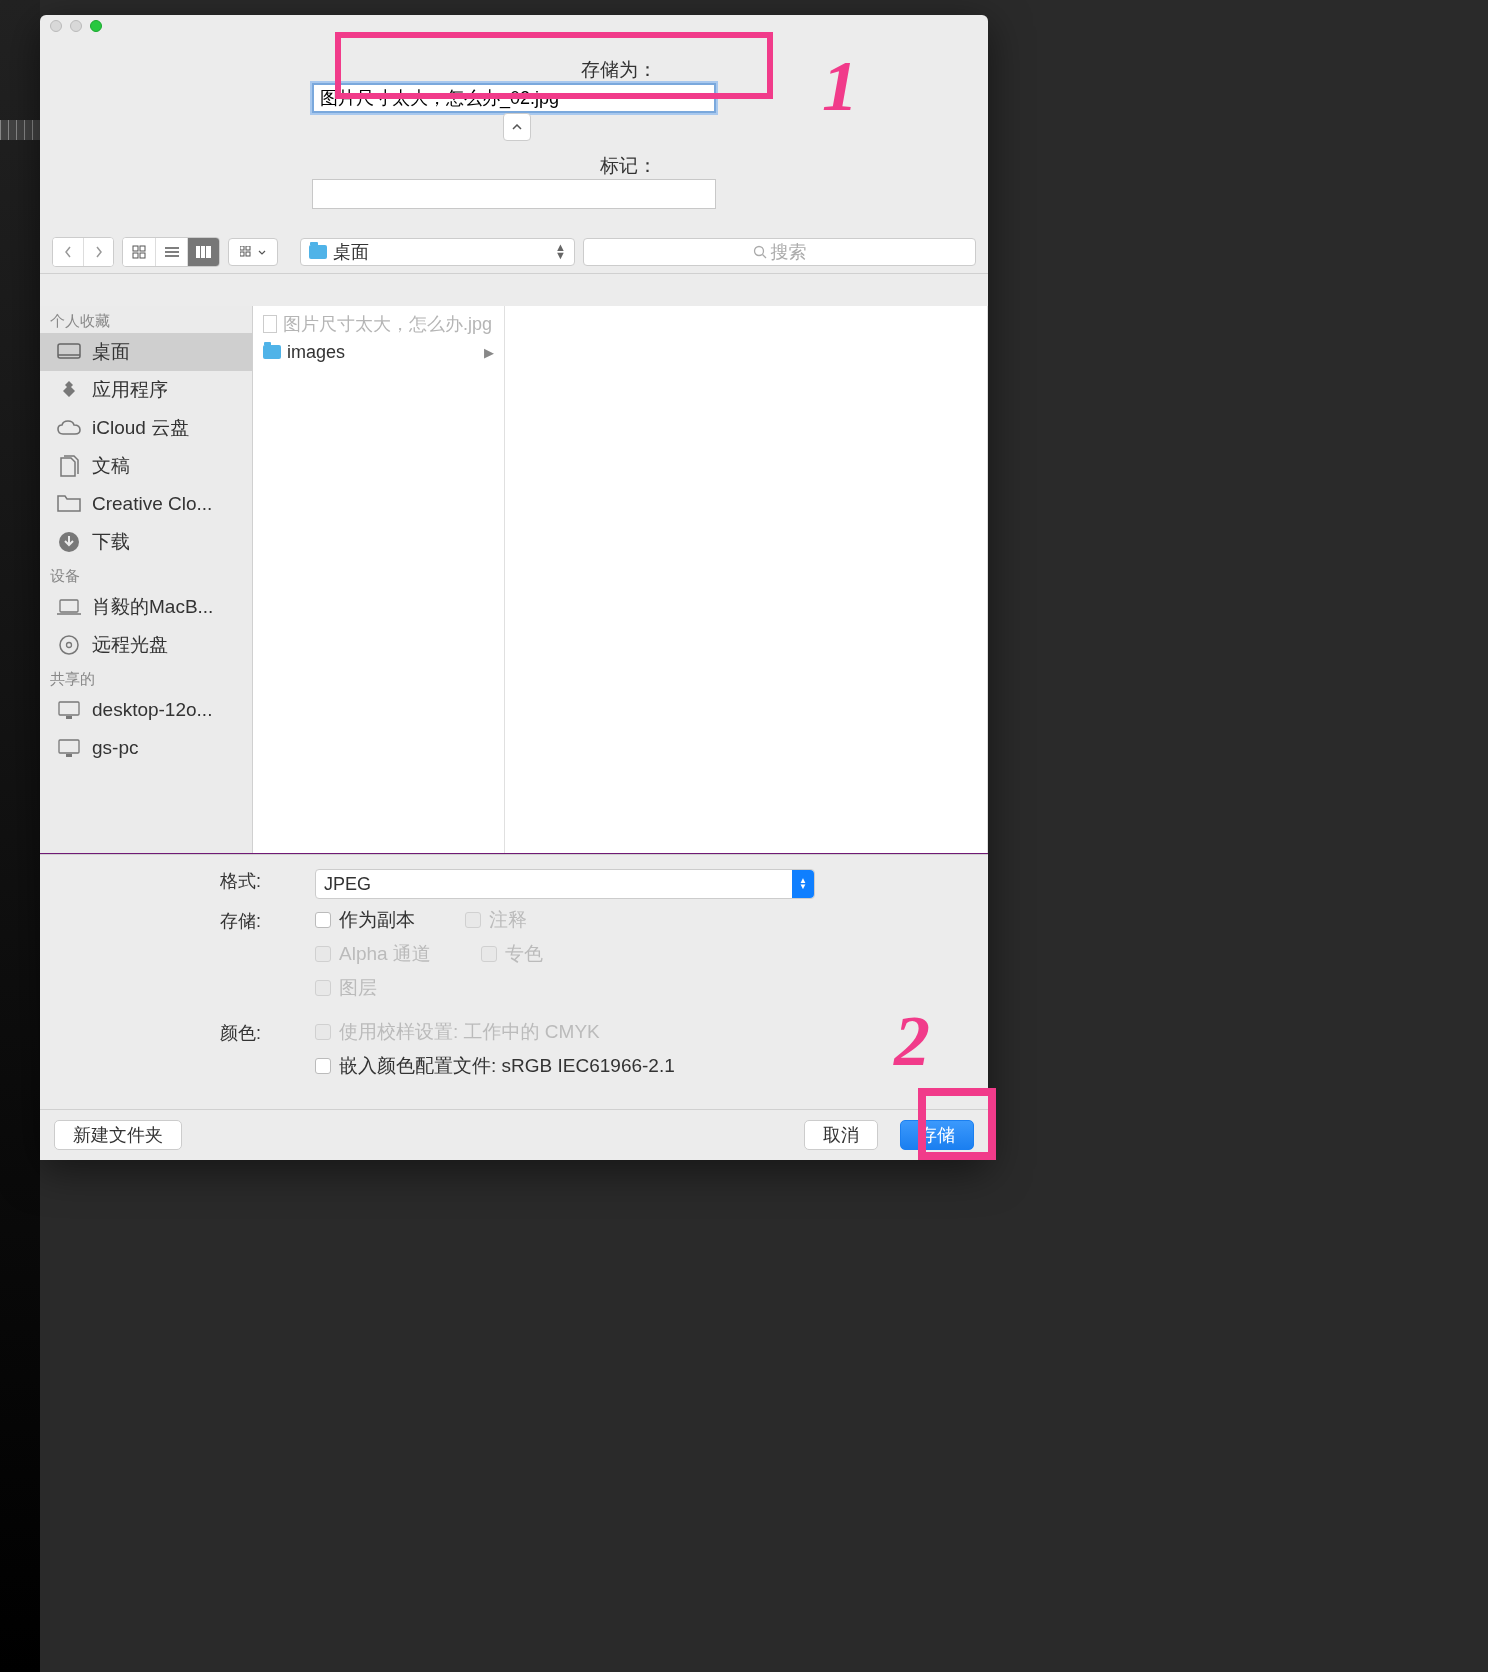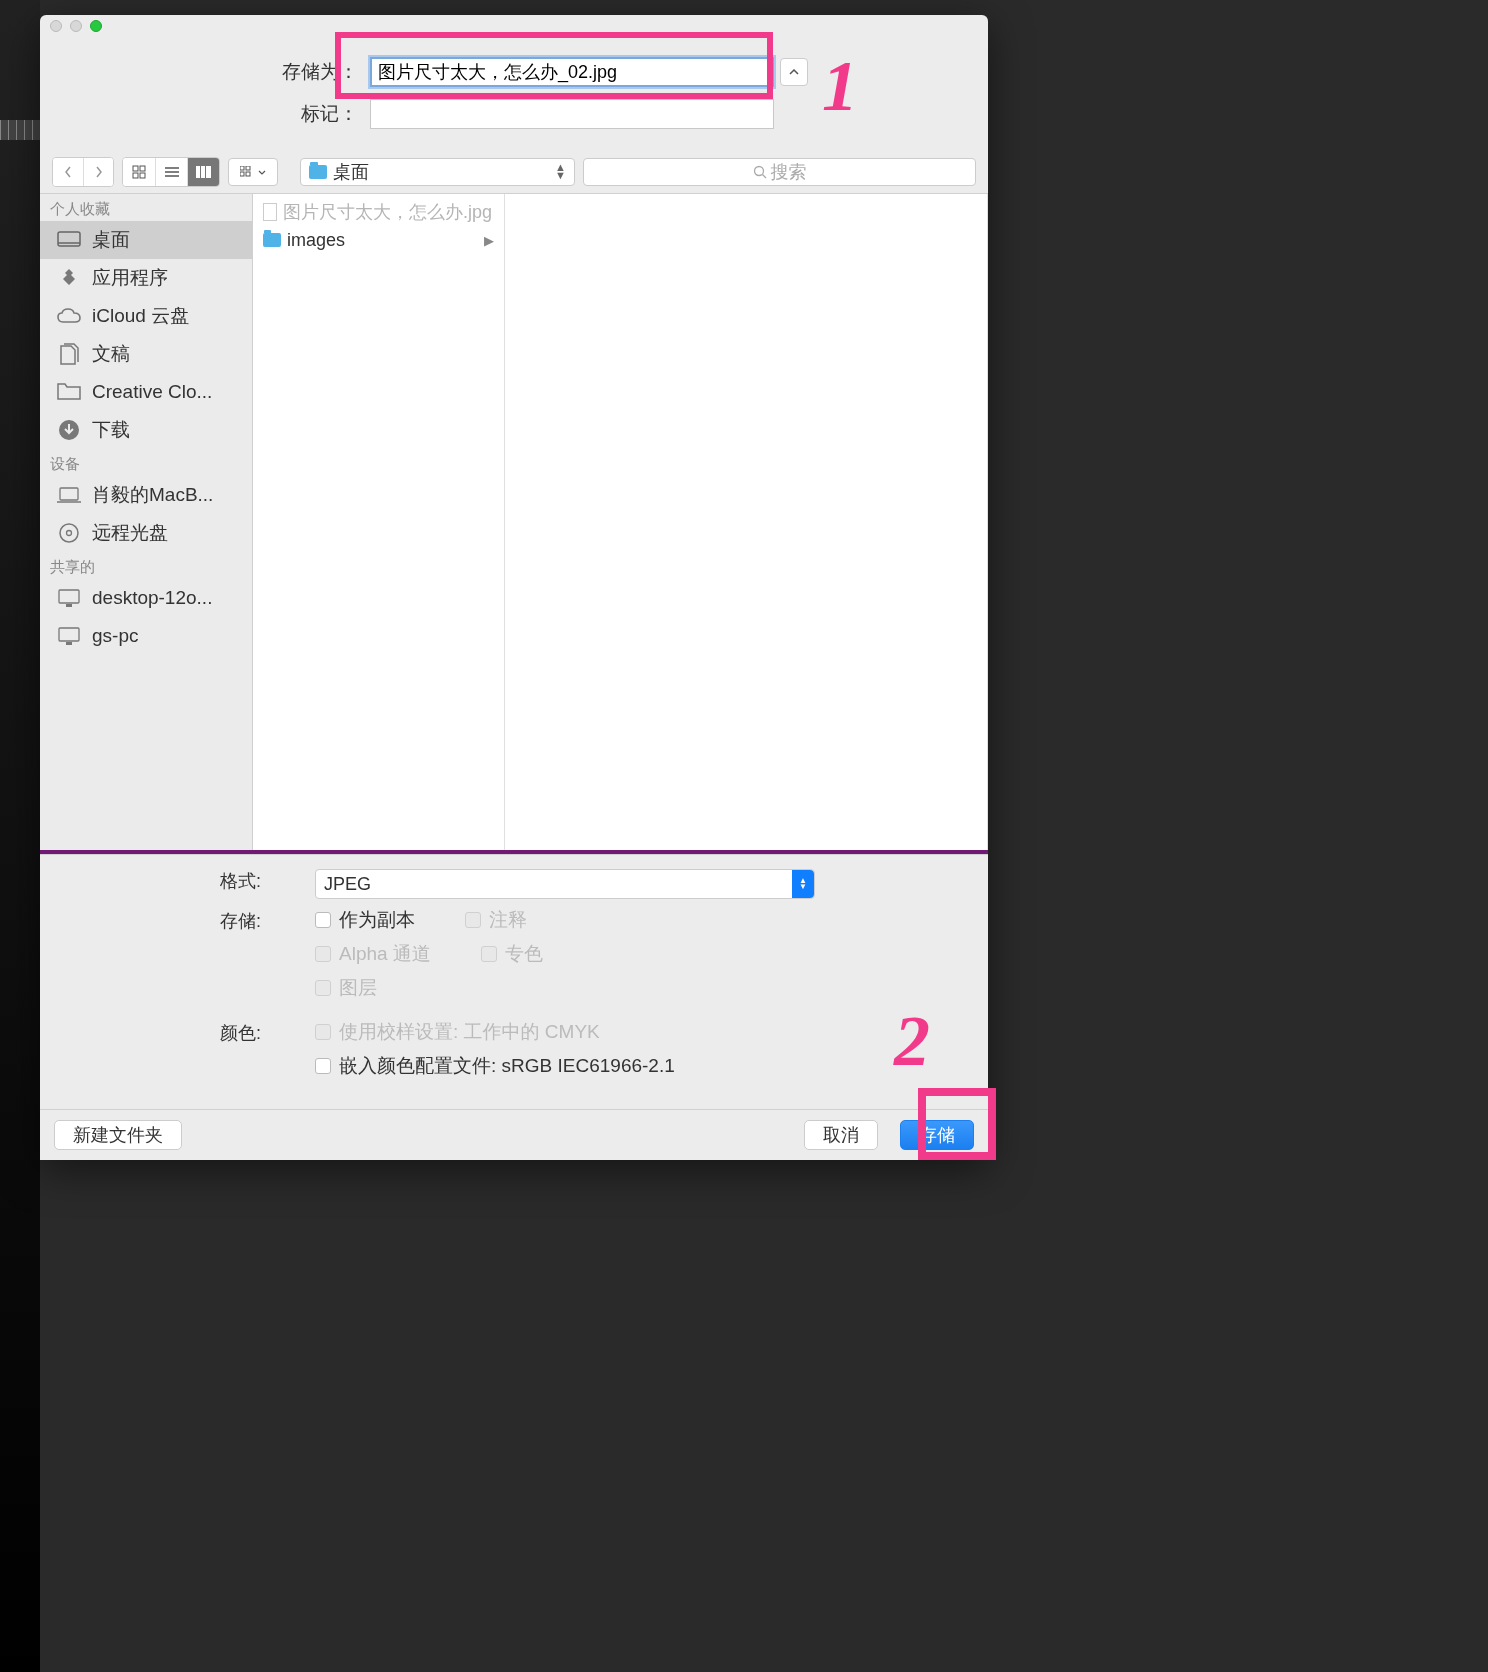--- a/index.html
+++ b/index.html
@@ -9,42 +9,42 @@
 
 .dialog { position: absolute; left: 40px; top: 15px; width: 948px; height: 1145px; background: #ececec; border-radius: 6px; box-shadow: 0 10px 40px rgba(0,0,0,0.5); display: flex; flex-direction: column; }
 
 .titlebar { height: 22px; display: flex; align-items: center; padding-left: 10px; gap: 8px; }
 .tl-dot { width: 12px; height: 12px; border-radius: 50%; }
 .tl-close { background: #d8d8d8; border: 1px solid #bbb; }
 .tl-min { background: #d8d8d8; border: 1px solid #bbb; }
 .tl-max { background: #28c840; border: 1px solid #1aa82f; }
 
 .top-form { padding: 20px 20px 10px 20px; }
-.form-row { display: flex; align-items: center; margin-bottom: 12px; }
+.form-row { display: flex; align-items: center; margin-bottom: 12px; flex-direction: column; }
 .form-label { width: 310px; text-align: right; padding-right: 12px; font-size: 19px; color: #333; }
 .form-input { width: 404px; height: 30px; font-size: 18px; padding: 2px 6px; border: 1px solid #c8c8c8; background: #fff; }
 .form-input.focused { border: 2px solid #7aa8dc; outline: 2px solid #a8c8ee; }
 .expand-btn { width: 28px; height: 28px; margin-left: 6px; background: #fff; border: 1px solid #ccc; border-radius: 4px; display: flex; align-items: center; justify-content: center; font-size: 12px; color: #555; }
 
 .toolbar { display: flex; align-items: center; padding: 6px 12px; gap: 8px; border-bottom: 1px solid #d0d0d0; background: #ececec; }
 .nav-btns { display: flex; background: #fff; border: 1px solid #ccc; border-radius: 4px; overflow: hidden; }
 .nav-btn { width: 30px; height: 28px; display: flex; align-items: center; justify-content: center; color: #888; border: 0; background: #fff; }
 .nav-btn + .nav-btn { border-left: 1px solid #ddd; }
 .view-seg { display: flex; background: #fff; border: 1px solid #ccc; border-radius: 4px; overflow: hidden; }
 .view-btn { width: 32px; height: 28px; display: flex; align-items: center; justify-content: center; color: #555; border: 0; background: #fff; }
 .view-btn.active { background: #777; color: #fff; }
 .view-btn + .view-btn { border-left: 1px solid #ddd; }
 .grp-btn { width: 50px; height: 28px; background: #fff; border: 1px solid #ccc; border-radius: 4px; display: flex; align-items: center; justify-content: center; color: #555; gap: 2px; }
 .location-sel { flex: 0 0 275px; margin-left: 14px; height: 28px; background: #fff; border: 1px solid #ccc; border-radius: 4px; display: flex; align-items: center; padding: 0 8px; font-size: 18px; color: #333; gap: 6px; }
 .folder-ico { width: 18px; height: 14px; background: #4fb3e8; border-radius: 2px; position: relative; }
 .folder-ico::before { content: ""; position: absolute; top: -3px; left: 1px; width: 8px; height: 3px; background: #4fb3e8; border-radius: 1px 1px 0 0; }
 .loc-arr { margin-left: auto; color: #666; font-size: 11px; line-height: 0.7; }
 .search-box { flex: 1; height: 28px; background: #fff; border: 1px solid #ccc; border-radius: 4px; display: flex; align-items: center; justify-content: center; color: #aaa; font-size: 18px; gap: 4px; }
 
-.browser { display: flex; flex: 1; background: #fff; border-bottom: 4px solid #701a75; }
+.browser { display: flex; flex: 1; background: #fff; border-bottom: 1px solid #701a75; margin-top: 32px; }
 .sidebar { width: 213px; background: #ebebeb; overflow: hidden; border-right: 1px solid #d0d0d0; }
 .sb-head { font-size: 15px; color: #888; padding: 6px 10px 2px 10px; }
 .sb-item { display: flex; align-items: center; height: 38px; padding-left: 16px; gap: 10px; font-size: 19px; color: #333; }
 .sb-item.active { background: #cfcfcf; }
 .sb-ico { width: 26px; height: 22px; display: flex; align-items: center; justify-content: center; color: #787878; }
 
 .col { width: 252px; border-right: 1px solid #e0e0e0; padding: 4px 0; }
 .col-item { display: flex; align-items: center; height: 28px; padding: 0 10px; font-size: 18px; color: #333; gap: 6px; }
 .col-item.dis { color: #b5b5b5; }
 .col-arr { margin-left: auto; color: #888; font-size: 13px; }

